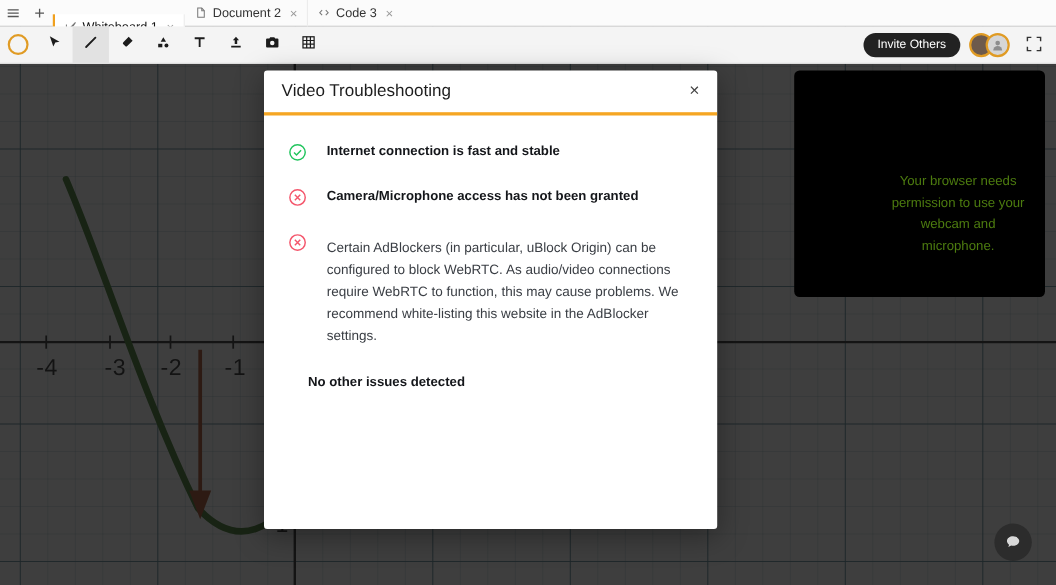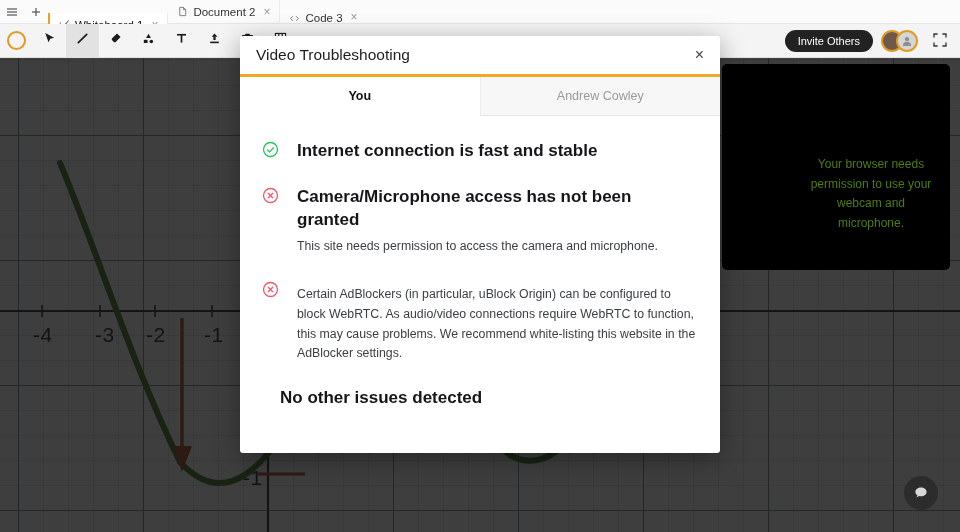--- a/index.html
+++ b/index.html
@@ -92,21 +92,21 @@
 
   
   #chat-fab {
     position:absolute; right:22px; bottom:22px; width:34px; height:34px;
     border-radius:50%; background:#2c2c2c;
     display:flex; align-items:center; justify-content:center; color:#d8d8d8;
   }
 
   
   #modal {
-    position:absolute; left:240px; top:36px; width:480px; height:417px;
+    position:absolute; left:240px; top:64px; width:412px; height:417px;
     background:#fff; border-radius:3px; overflow:hidden;
     box-shadow:0 6px 26px rgba(0,0,0,.35); display:flex; flex-direction:column;
   }
   #modal-header {
     height:41px; display:flex; align-items:center; padding:0 16px;
     border-bottom:3px solid #f5a623; flex:0 0 auto;
   }
   #modal-title { font-size:15.5px; color:#1d1d1d; font-weight:400; }
   #modal-close { margin-left:auto; font-size:16px; color:#444; line-height:1; }
 
@@ -119,21 +119,21 @@
   .mtab.active {
     background:#fff; color:#111; font-weight:bold; border-bottom:1px solid transparent;
     border-left:none;
   }
 
   #check-list { padding:24px 0 0 0; flex:1 1 auto; }
   .check-row { display:flex; padding:0 22px 0 22px; margin-bottom:23px; }
   .check-row:last-child { margin-bottom:0; }
   .ck-icon { width:17px; height:17px; flex:0 0 17px; margin-top:1px; }
   .ck-body { padding-left:18px; }
-  .ck-title { font-size:17px; font-weight:bold; color:#14161a; line-height:1.35; }
+  .ck-title { font-size:12px; font-weight:bold; color:#14161a; line-height:1.35; }
   .ck-desc { font-size:12.3px; color:#3a3e44; line-height:1.62; margin-top:5px; max-width:420px; }
 </style>
 </head>
 <body>
 
 <div id="app">
 
   <div id="canvas-layer">
     <div class="grid-minor"></div>
     <div class="grid-major"></div>
@@ -201,21 +201,21 @@
       <span class="t-ico">
         <svg width="11" height="11" viewBox="0 0 12 12" fill="none" stroke="currentColor" stroke-width="1">
           <path d="M3 1.5h4l2.5 2.5v6.5H3z"></path>
             <path d="M7 1.5V4h2.5"></path>
         </svg>
       </span>
       <span>Document 2</span>
       <span class="t-close">×</span>
     </div>
 
-    <div class="tab" style="border-right:none;align-items:flex-end;">
+    <div class="tab" style="border-right:none;">
       <span class="t-ico">
         <svg width="11" height="11" viewBox="0 0 12 12" fill="none" stroke="currentColor" stroke-width="1">
           <path d="M4.2 3.5L1.8 6l2.4 2.5"></path>
             <path d="M7.8 3.5L10.2 6l-2.4 2.5"></path>
         </svg>
       </span>
       <span>Code 3</span>
       <span class="t-close">×</span>
     </div>
   </div>
@@ -322,24 +322,20 @@
       <path d="M8 2.6c3.1 0 5.6 1.9 5.6 4.3S11.1 11.2 8 11.2c-.6 0-1.2-.07-1.7-.2l-2.7 1.3.8-2.1C3.2 9.4 2.4 8.2 2.4 6.9 2.4 4.5 4.9 2.6 8 2.6z"></path>
     </svg>
   </div>
 
   <div id="modal">
     <div id="modal-header">
       <div id="modal-title">Video Troubleshooting</div>
       <div id="modal-close">×</div>
     </div>
 
-    <div id="tabs">
-      <div class="mtab active">You</div>
-      <div class="mtab">Andrew Cowley</div>
-    </div>
 
     <div id="check-list">
 
       <div class="check-row">
         <span class="ck-icon">
           <svg width="17" height="17" viewBox="0 0 18 18" fill="none" stroke="#22c55e" stroke-width="1.4">
             <circle cx="9" cy="9" r="7.4"></circle>
               <path d="M5.6 9.1l2.4 2.4 4.4-4.6"></path>
           </svg>
         </span>
@@ -351,21 +347,20 @@
 
       <div class="check-row">
         <span class="ck-icon">
           <svg width="17" height="17" viewBox="0 0 18 18" fill="none" stroke="#f4566c" stroke-width="1.4">
             <circle cx="9" cy="9" r="7.4"></circle>
               <path d="M6.4 6.4l5.2 5.2M11.6 6.4l-5.2 5.2"></path>
           </svg>
         </span>
         <div class="ck-body">
           <div class="ck-title">Camera/Microphone access has not been granted</div>
-          <div class="ck-desc">This site needs permission to access the camera and microphone.</div>
         </div>
       </div>
 
       <div class="check-row">
         <span class="ck-icon">
           <svg width="17" height="17" viewBox="0 0 18 18" fill="none" stroke="#f4566c" stroke-width="1.4">
             <circle cx="9" cy="9" r="7.4"></circle>
               <path d="M6.4 6.4l5.2 5.2M11.6 6.4l-5.2 5.2"></path>
           </svg>
         </span>

